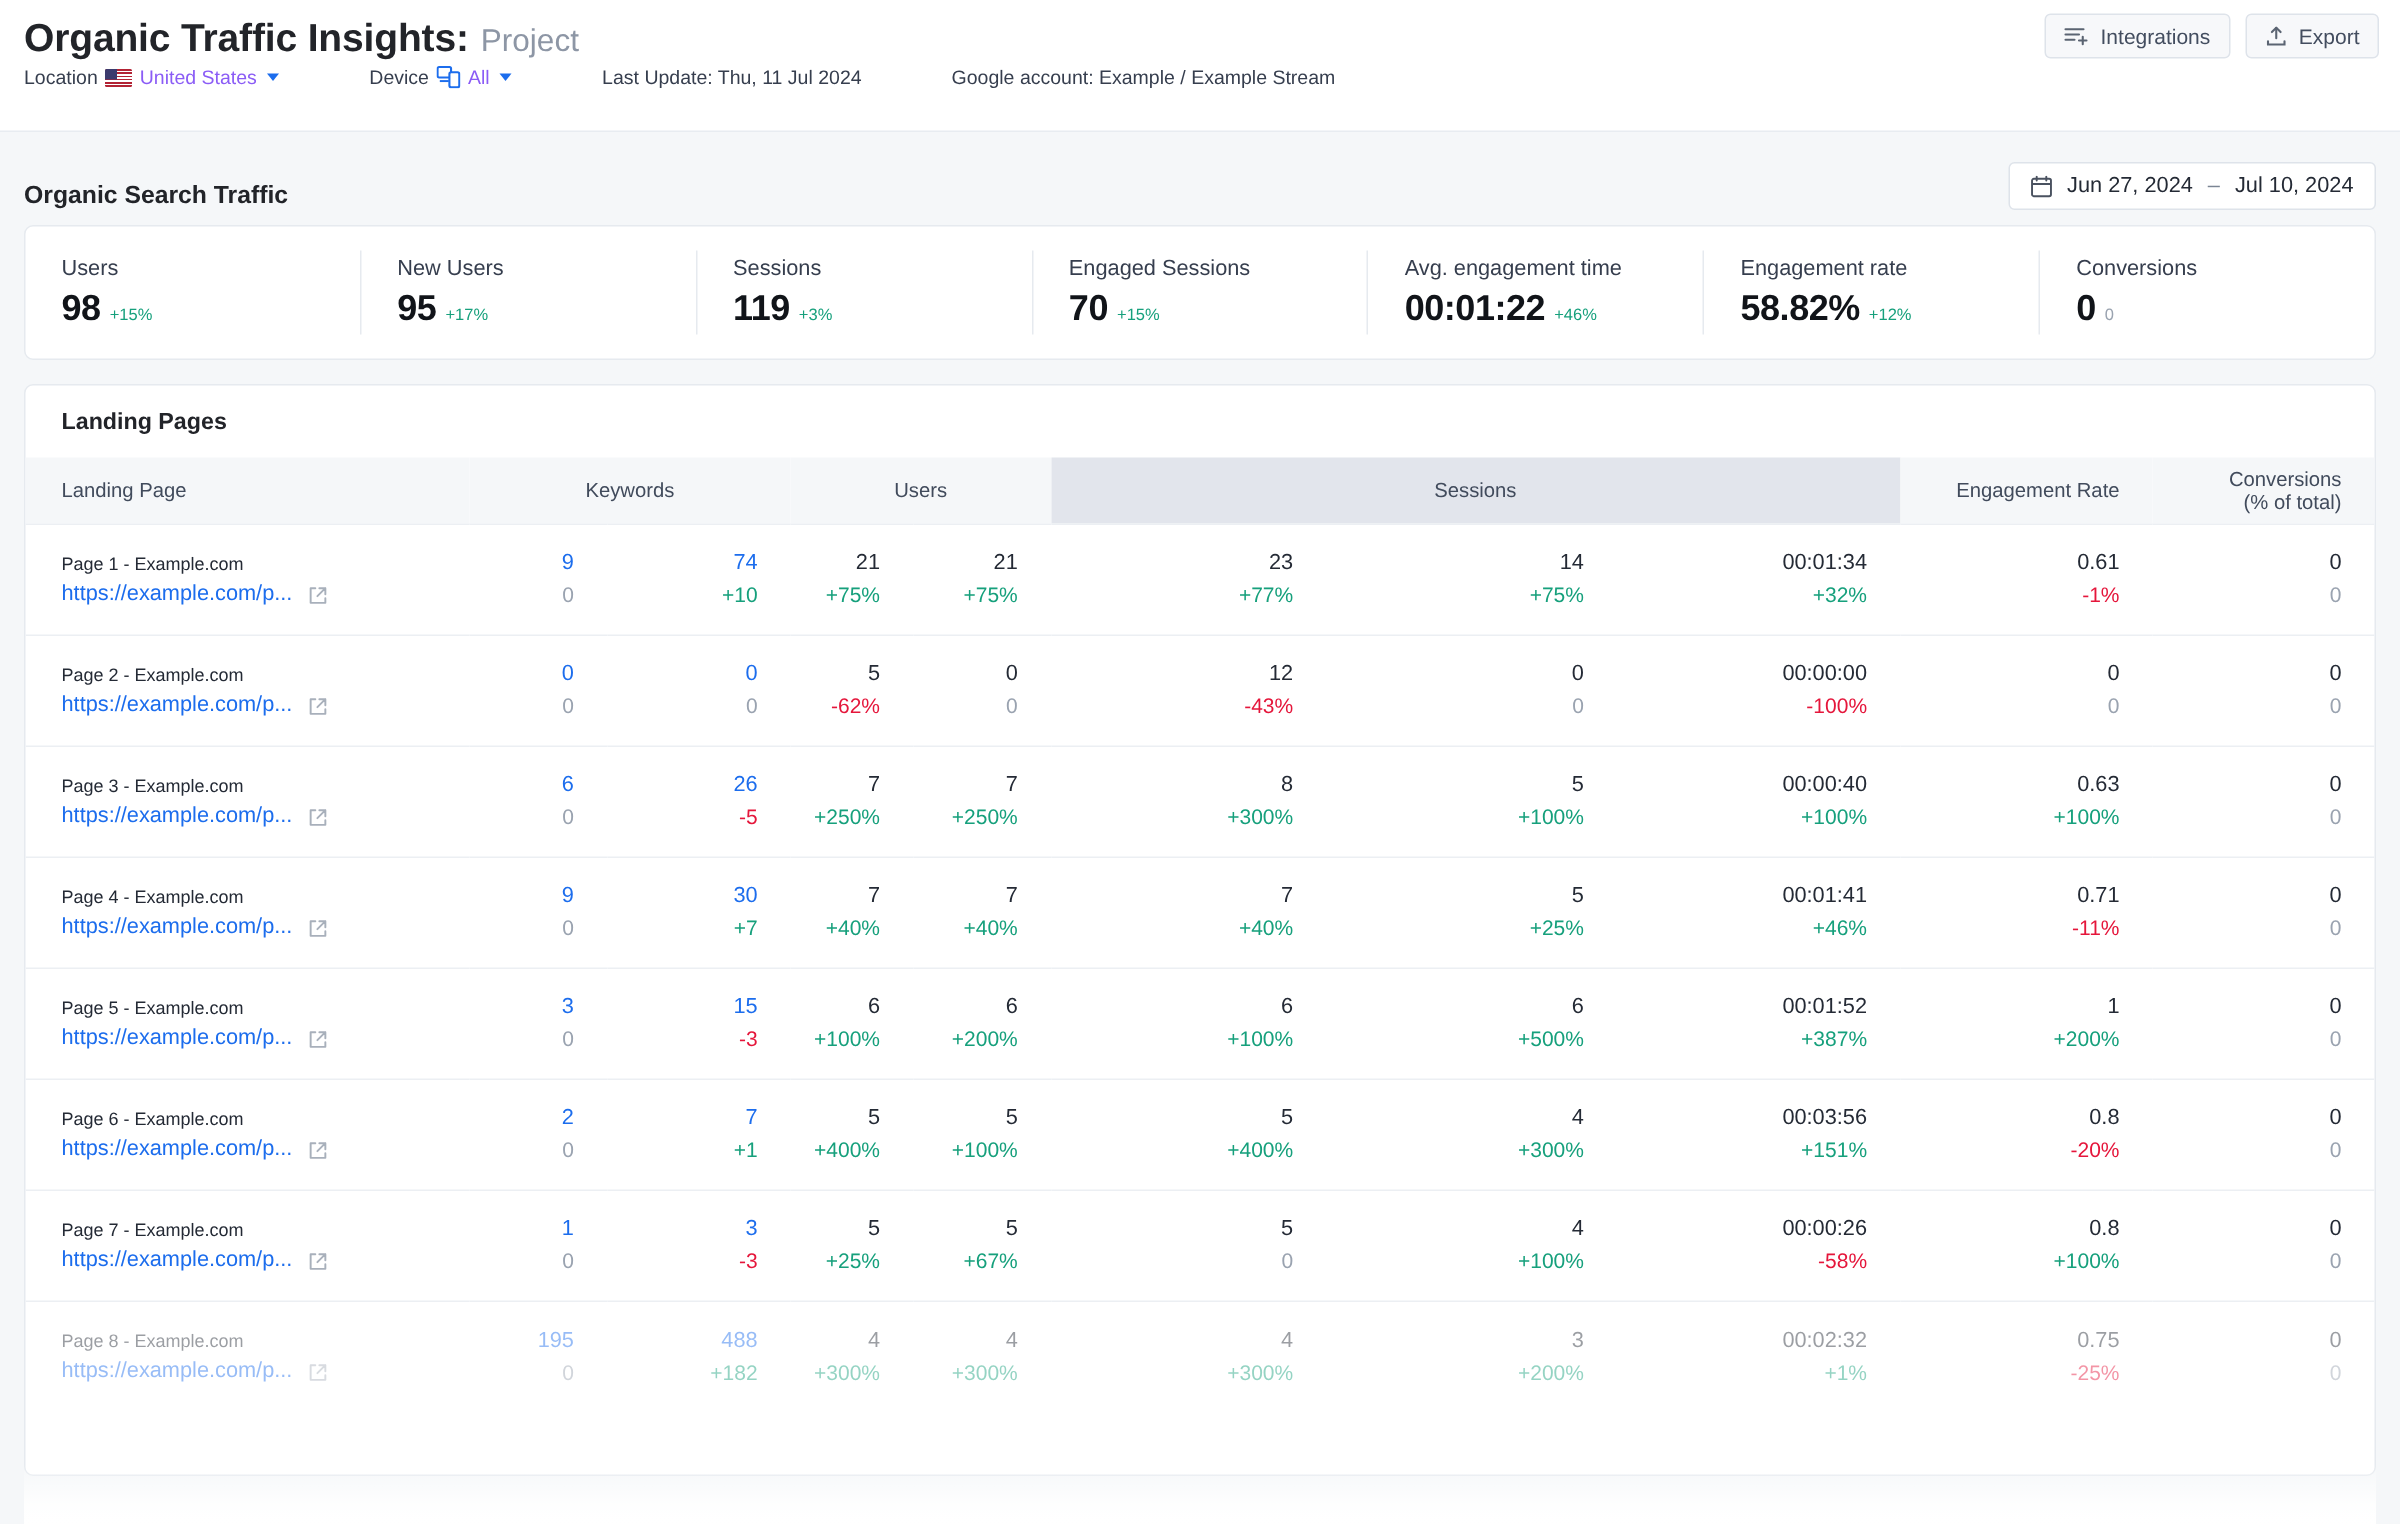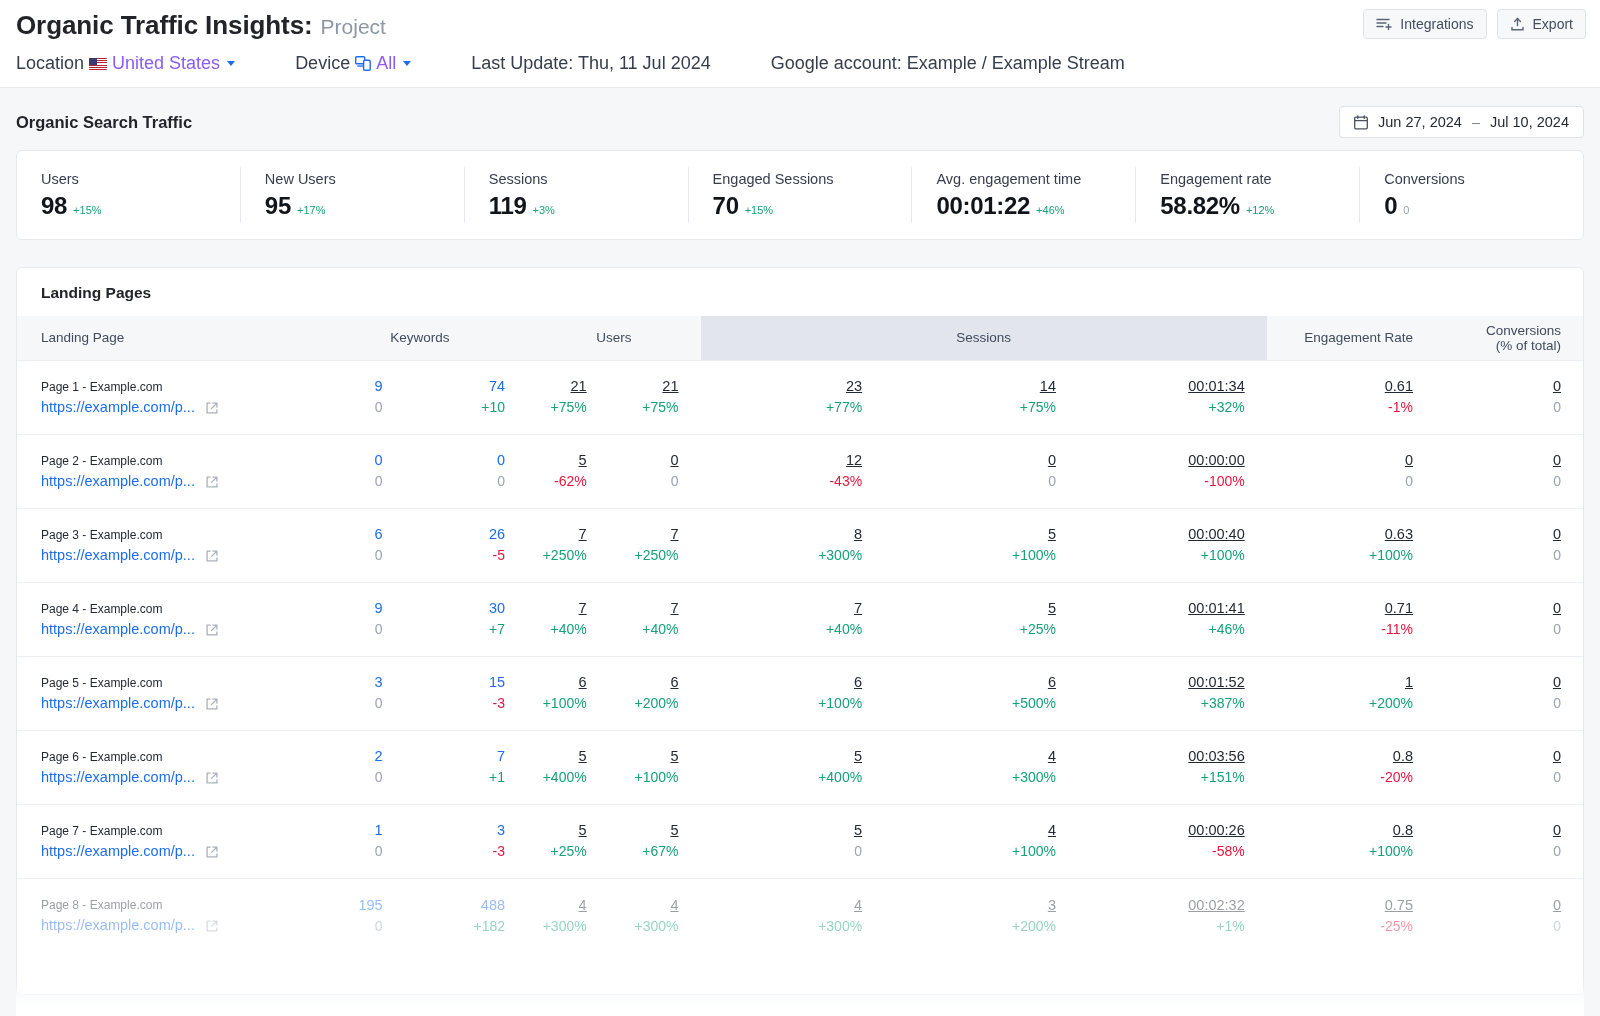--- a/index.html
+++ b/index.html
@@ -16,21 +16,21 @@
     position: relative;
     height: 88px;
     background: #ffffff;
     border-bottom: 1px solid #e8ecf1;
     padding: 10px 16px 0 16px;
   }
   .title-row { display: flex; align-items: baseline; gap: 8px; height: 34px; }
   .title-main { font-size: 26px; font-weight: bold; color: #222429; letter-spacing: -0.1px; }
   .title-project { font-size: 21px; font-weight: normal; color: #8d96a5; }
 
-  .meta-row { display: flex; align-items: flex-end; height: 30px; font-size: 18px; color: #363e4e; gap: 16px; }
+  .meta-row { display: flex; align-items: flex-start; height: 30px; font-size: 13px; color: #363e4e; gap: 16px; }
   .meta-item { display: flex; align-items: center; gap: 5px; }
   .meta-label { color: #363e4e; }
   .meta-link { color: #8b5cf6; cursor: pointer; }
   .flag {
     display: inline-block; width: 18px; height: 12px; border-radius: 1px;
     background:
       linear-gradient(to bottom,
         #b22234 0 9.1%, #fff 9.1% 18.2%, #b22234 18.2% 27.3%, #fff 27.3% 36.4%,
         #b22234 36.4% 45.5%, #fff 45.5% 54.6%, #b22234 54.6% 63.7%, #fff 63.7% 72.8%,
         #b22234 72.8% 81.9%, #fff 81.9% 91%, #b22234 91% 100%);
@@ -51,21 +51,21 @@
     background: #f7f8fa; color: #434d5f; font-size: 14px; cursor: pointer;
   }
 
   
   .section-band {
     position: relative;
     background: #f5f7f9;
     padding: 16px 16px 0 16px;
     height: 928px;
   }
-  .sec-head { display: flex; align-items: center; justify-content: space-between; height: 36px; }
+  .sec-head { display: flex; align-items: flex-end; justify-content: space-between; height: 36px; }
   .sec-title { font-size: 16.5px; font-weight: bold; color: #222429; }
   .daterange {
     display: flex; align-items: center; gap: 10px;
     height: 32px; padding: 0 14px;
     background: #fff; border: 1px solid #dee3ea; border-radius: 4px;
     font-size: 14.5px; color: #242a35; cursor: pointer;
   }
   .dash { color: #7b8594; }
 
   
@@ -82,21 +82,21 @@
   .kpi-value { display: flex; align-items: baseline; gap: 6px; }
   .kpi-num { font-size: 24px; font-weight: bold; color: #111419; letter-spacing: -0.3px; }
   .kpi-delta { font-size: 11px; font-weight: normal; }
   .pos { color: #16a07c; }
   .neg { color: #e5163b; }
   .zero { color: #9aa3b0; }
 
   
   .table-card {
     background: #fff; border: 1px solid #e6eaef; border-radius: 6px;
-    margin-top: 27px; overflow: hidden; height: 728px;
+    margin-top: 16px; overflow: hidden; height: 728px;
   }
   .table-title { font-size: 15.5px; font-weight: bold; color: #222429; padding: 16px 24px 14px 24px; }
 
   table { width: 100%; border-collapse: collapse; table-layout: fixed; }
 
   thead th {
     background: #f5f7f9; font-weight: normal; font-size: 13.5px; color: #414b5c;
     padding: 0; vertical-align: middle;
   }
   .grp-row th { height: 44px; }
@@ -115,21 +115,21 @@
 
   .pg-name { font-size: 12px; color: #242a35; margin-bottom: 5px; }
   .pg-url-line { display: flex; align-items: flex-end; gap: 10px; }
   .pg-url { font-size: 14.5px; color: #1c6ded; cursor: pointer; }
   .ext { opacity: .85; cursor: pointer; display: inline-flex; }
 
   .v1 { line-height: 1.45; }
   .v2 { line-height: 1.45; font-size: 14px; }
   .blue { color: #1c6ded; }
   .grey { color: #9aa3b0; }
-  .dark { color: #242a35; text-decoration: underline; }
+  .dark { color: #242a35; }
 
   tr.faded { opacity: 0.45; }
   .fade-mask {
     position: absolute; left: 16px; right: 16px; bottom: 0; height: 40px;
     background: linear-gradient(to bottom, rgba(255,255,255,0) 0%, rgba(255,255,255,0.92) 70%, #fff 100%);
     pointer-events: none;
   }
 </style>
 </head>
 <body>

